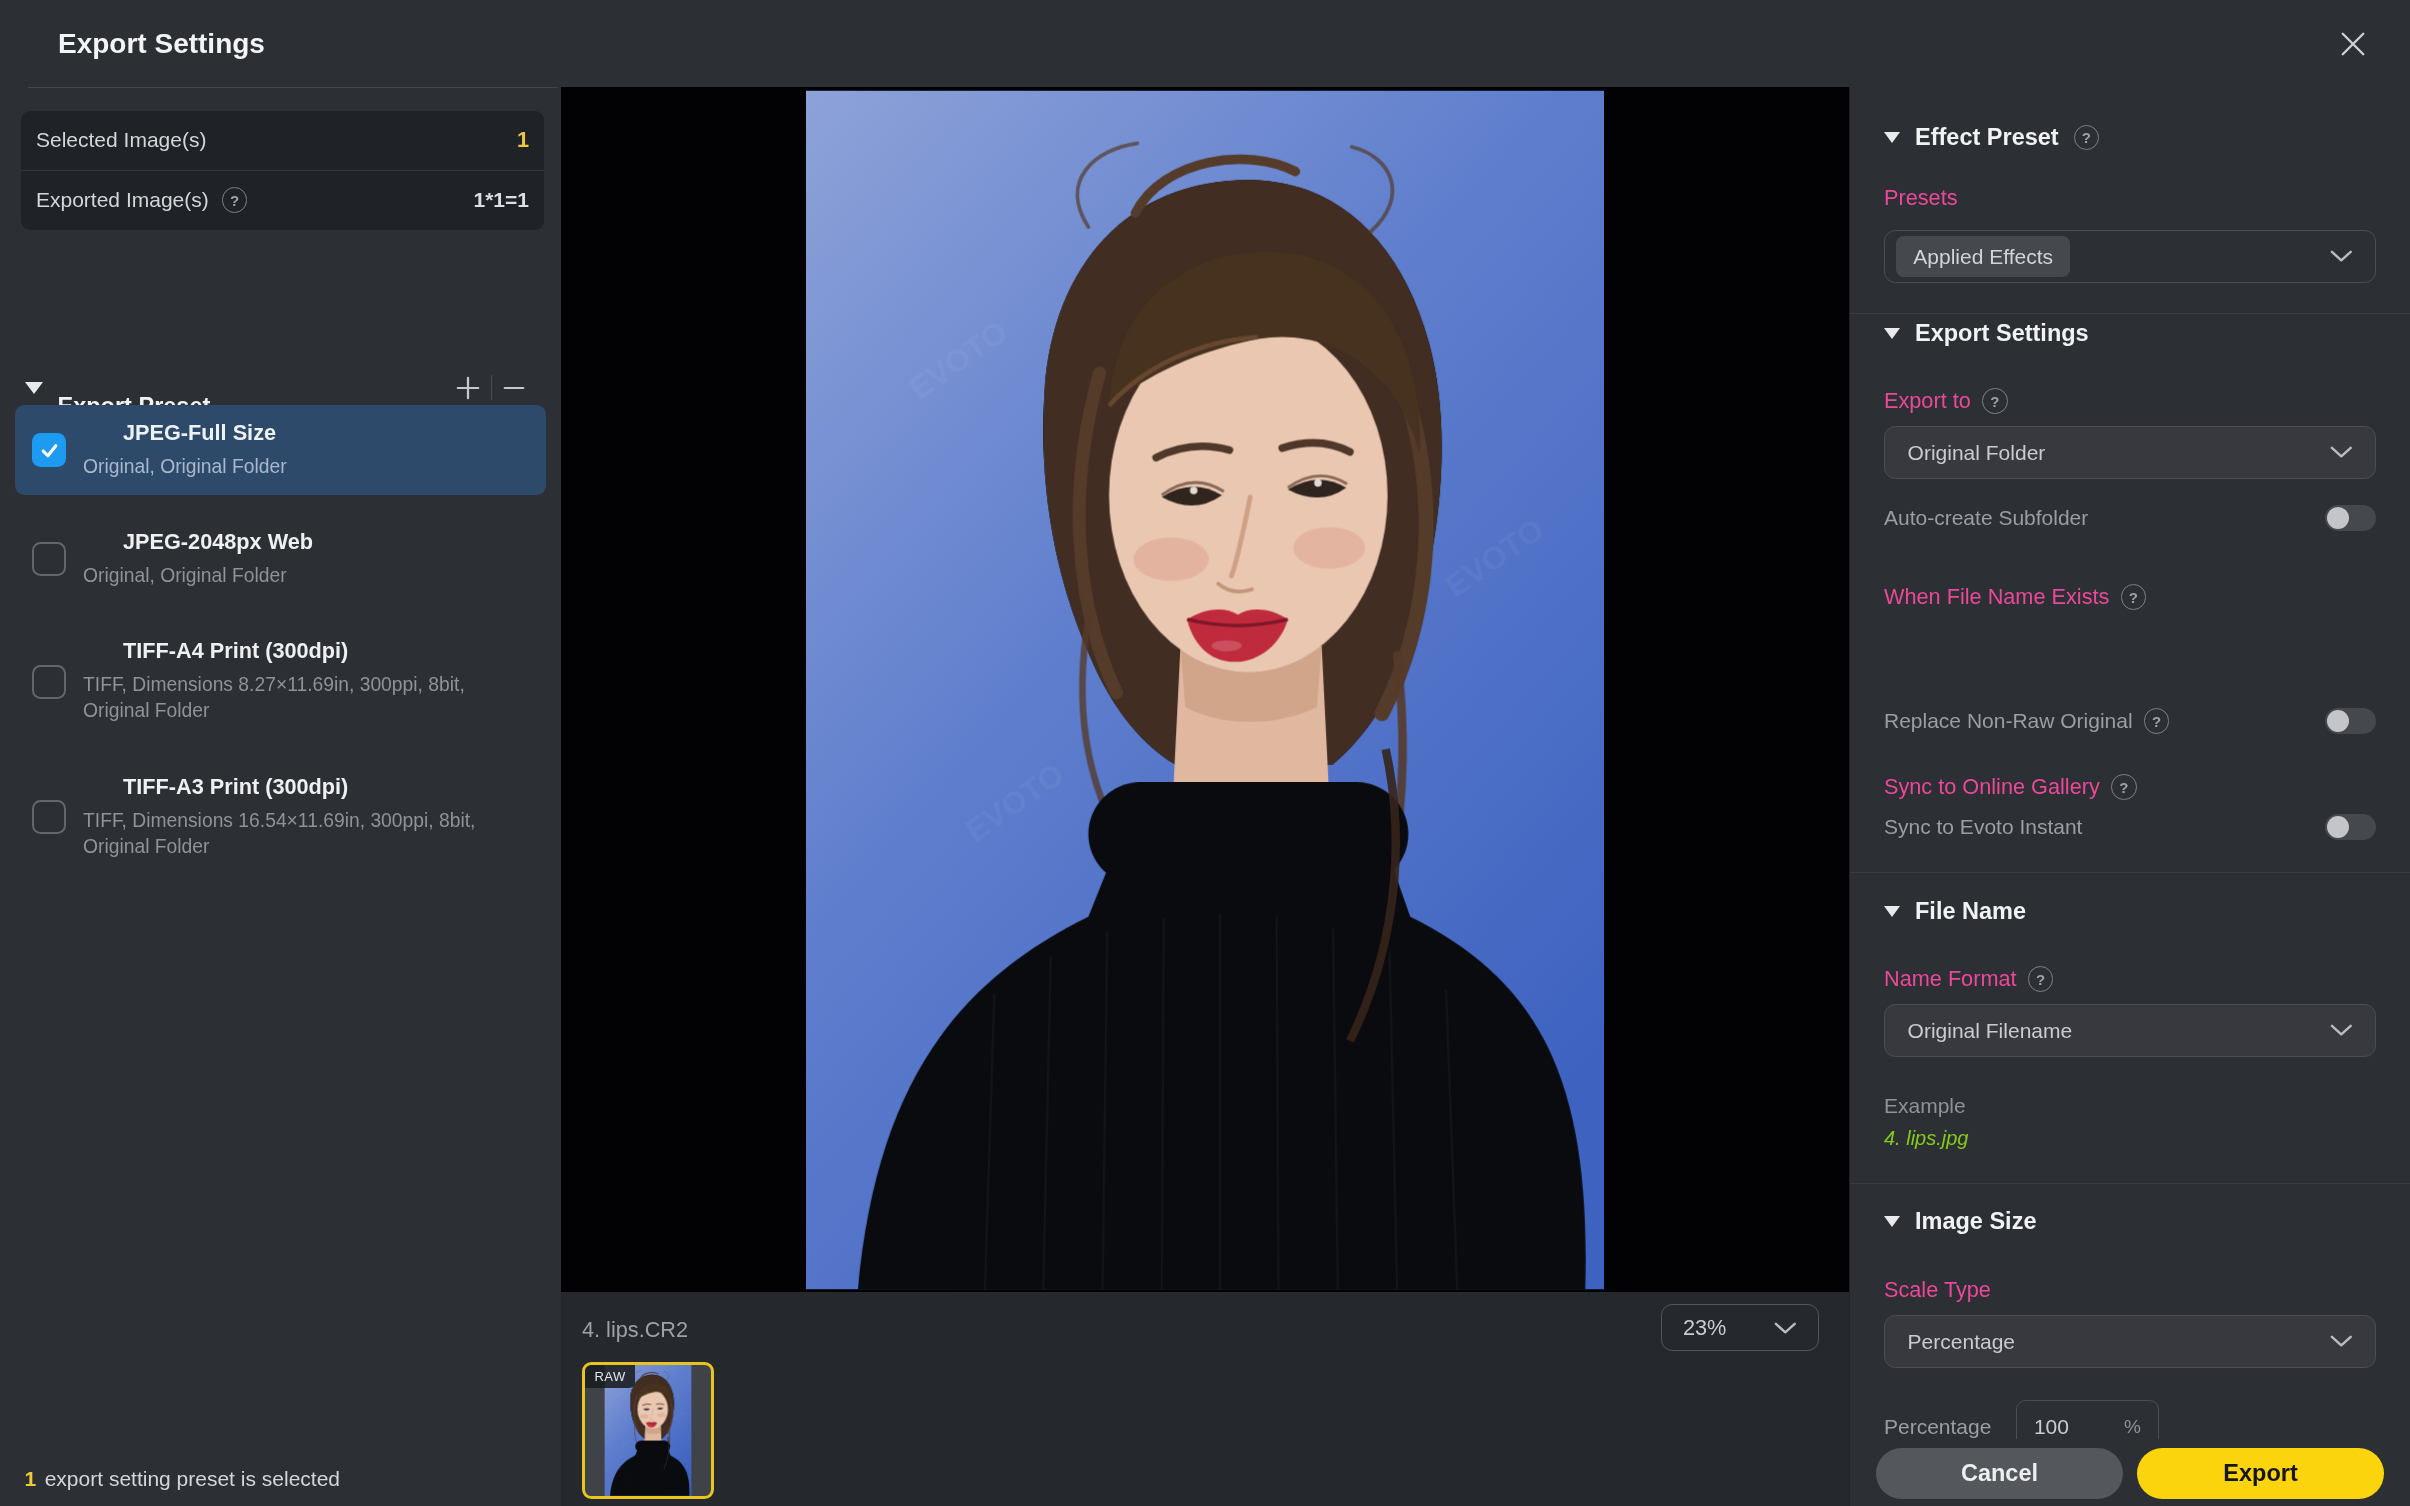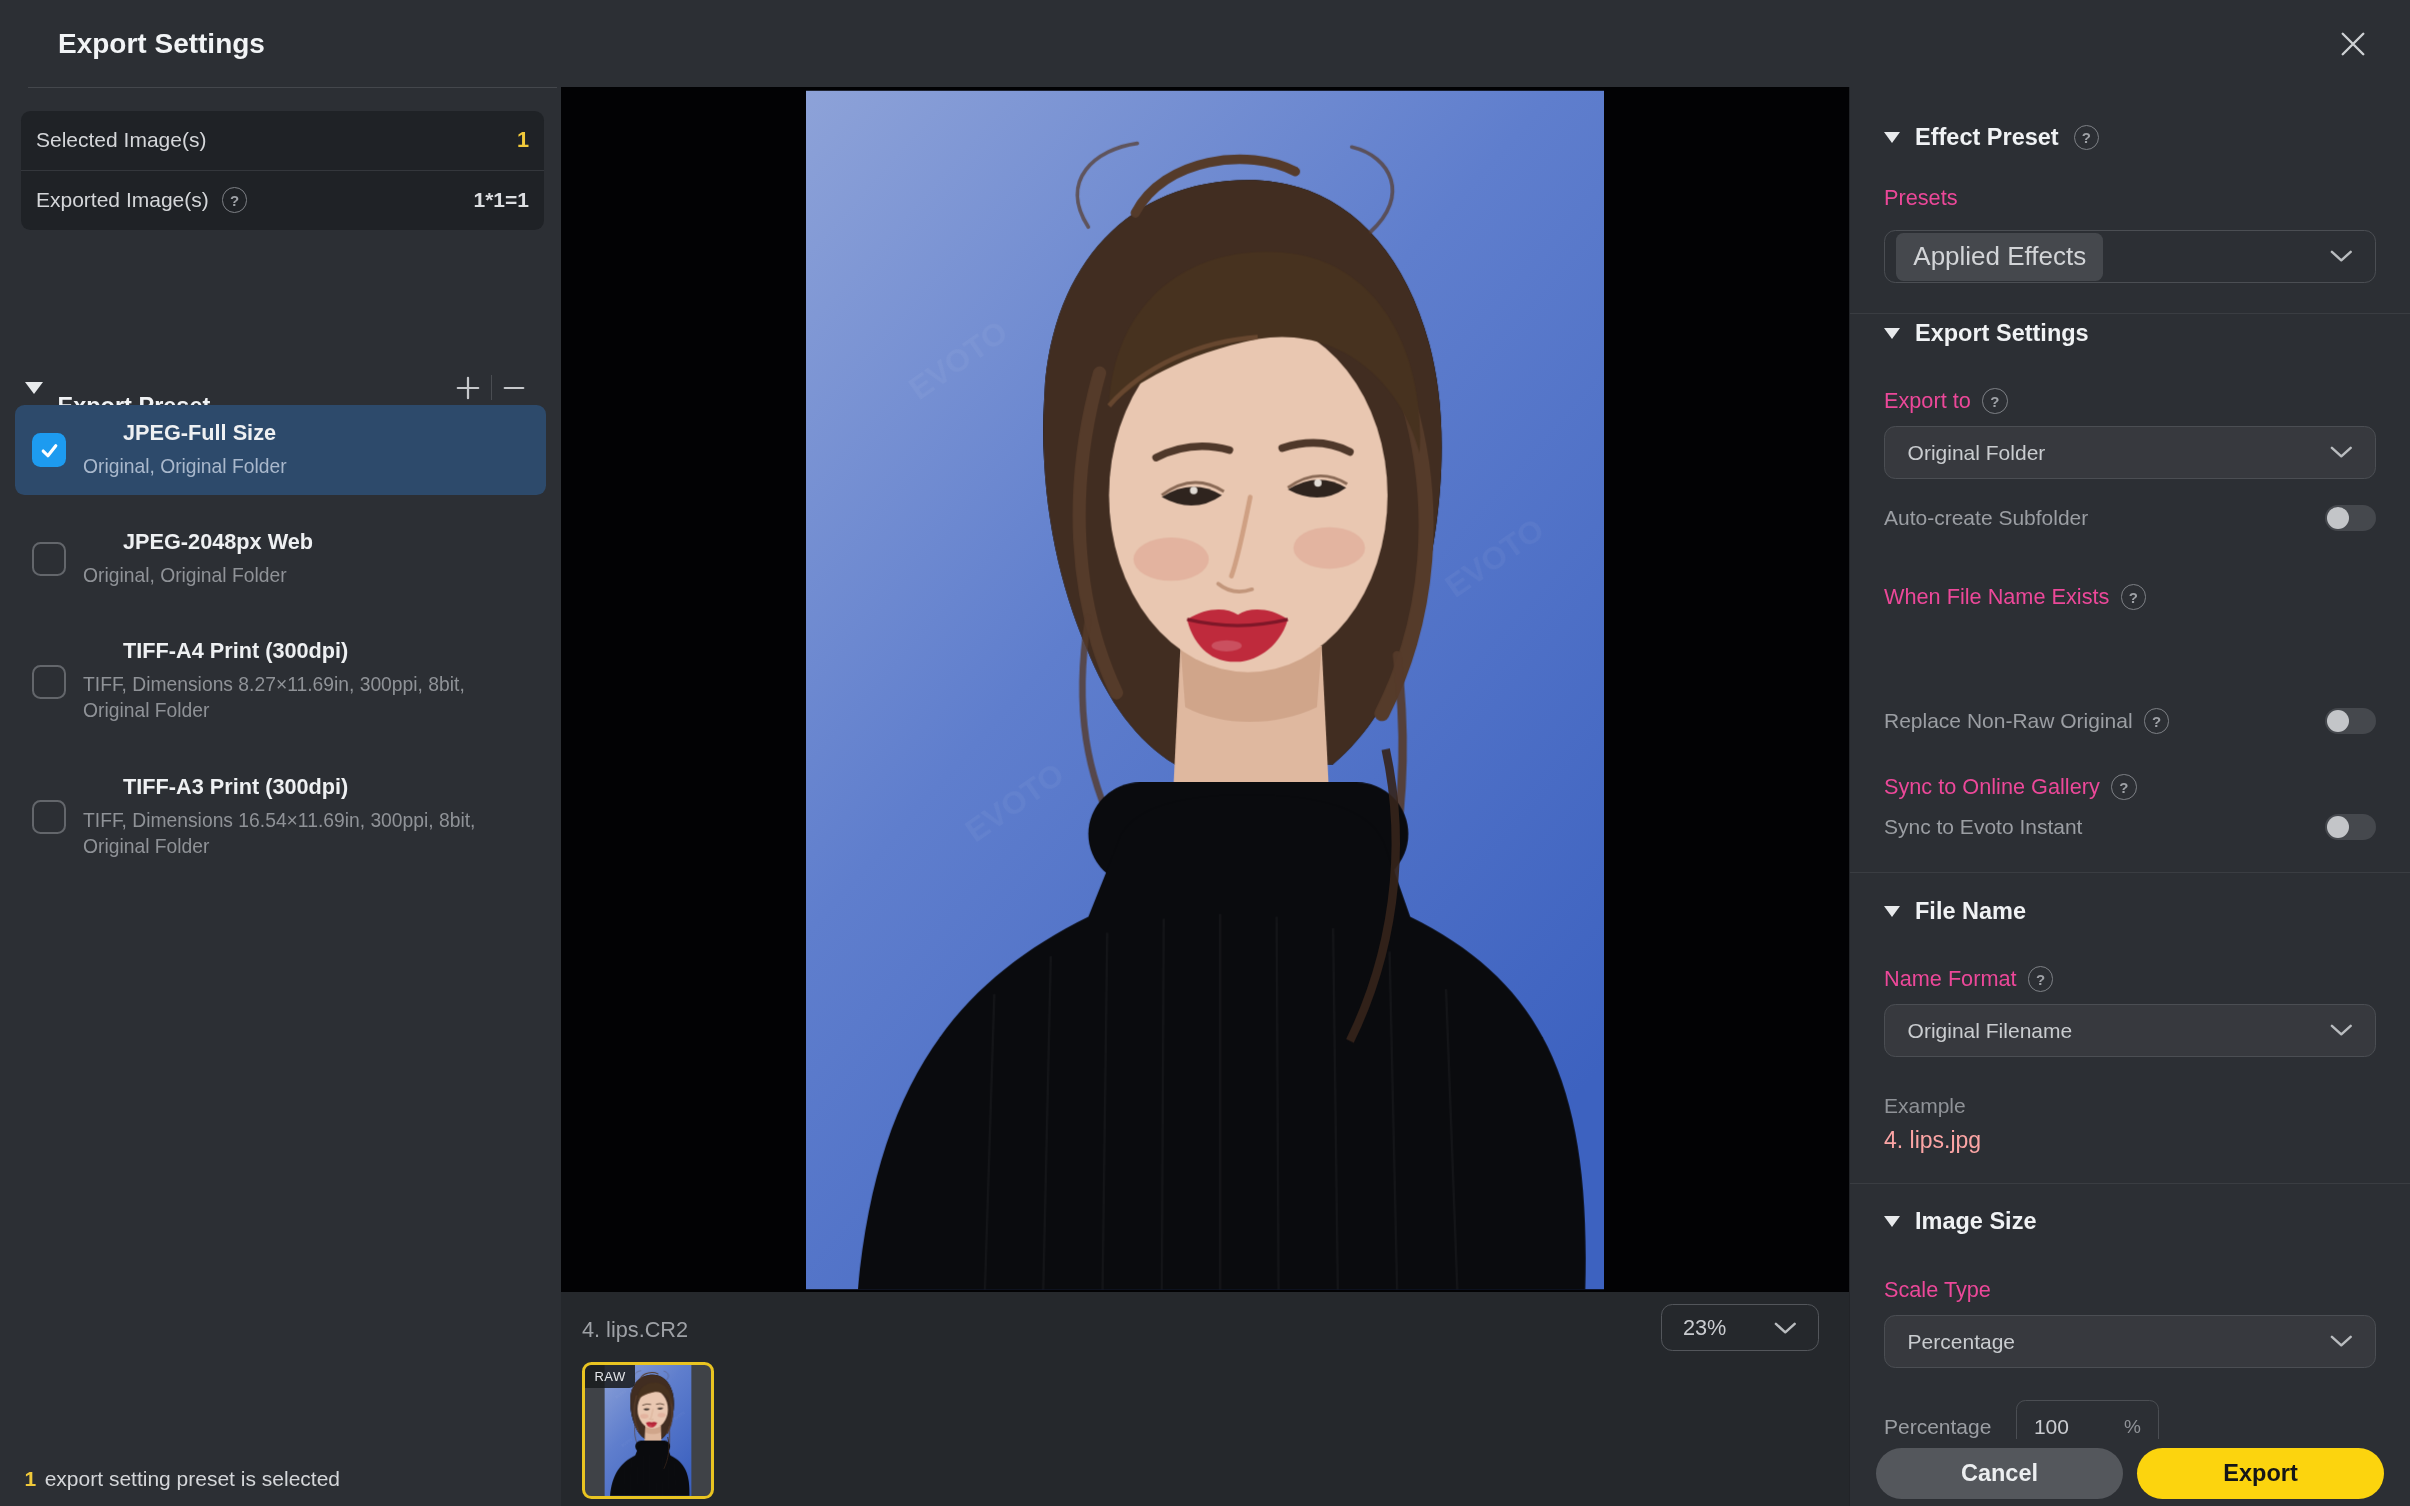--- a/index.html
+++ b/index.html
@@ -64,24 +64,24 @@
   .lbl-strong { font-size:21.7px; font-weight:400; color:#ec4899; }
   .lbl-gray { font-size:21px; color:#9b9ea3; }
   .toggle-row { position:absolute; left:34px; right:34px; display:flex; align-items:center; justify-content:space-between; }
   .toggle-row .left { display:flex; align-items:center; gap:11.3px; }
   .toggle { width:51px; height:26px; border-radius:13px; background:#45484d; position:relative; flex:none; cursor:pointer; }
   .toggle .knob { position:absolute; left:1.9px; top:1.9px; width:22.6px; height:22.6px; border-radius:50%; background:#c3c5c8; }
   .dd { position:absolute; left:34px; right:34px; height:53px; background:#37393e; border:1.4px solid #4b4e53; border-radius:11.3px;
     display:flex; align-items:center; justify-content:space-between; padding:0 22.6px; box-sizing:border-box;
     font-size:21px; color:#c9cccf; cursor:pointer; }
   .dd.outline { background:transparent; padding-left:11.3px; }
-  .chip { background:#45484d; border-radius:7.5px; padding:8.5px 17px; font-size:26px; color:#d2d4d7; }
+  .chip { background:#45484d; border-radius:7.5px; padding:8.5px 17px; font-size:21px; color:#d2d4d7; }
   .panel-div { position:absolute; left:0; right:0; height:0.9px; background:#3a3d42; }
   .example-label { position:absolute; left:34px; font-size:21px; color:#8f9297; }
-  .example-value { position:absolute; left:34px; font-size:23px; color:#fca5a5; }
+  .example-value { position:absolute; left:34px; font-size:20px; color:#84cc16;font-style:italic; }
   .pct-row { position:absolute; left:34px; right:34px; display:flex; align-items:center; gap:24.5px; }
   .pct-input { width:143px; height:53px; border:1.4px solid #4b4e53; border-radius:9.4px; display:flex; align-items:center;
     justify-content:space-between; padding:4px 17px; box-sizing:border-box; color:#caccd0; font-size:21px; }
   .pct-unit { color:#8f9297; font-size:19px; }
   .panel-footer { position:absolute; left:0; bottom:0; width:100%; height:68px; background:#2c2f34;
     display:flex; align-items:center; justify-content:space-between; padding:0 26px; box-sizing:border-box; }
   .btn { height:51px; width:247px; border-radius:25.4px; display:flex; align-items:center; justify-content:center;
     font-size:23.5px; font-weight:700; cursor:pointer; }
   .btn-cancel { background:#54575c; color:#eceef0; }
   .btn-export { background:#fcd40e; color:#151618; }

